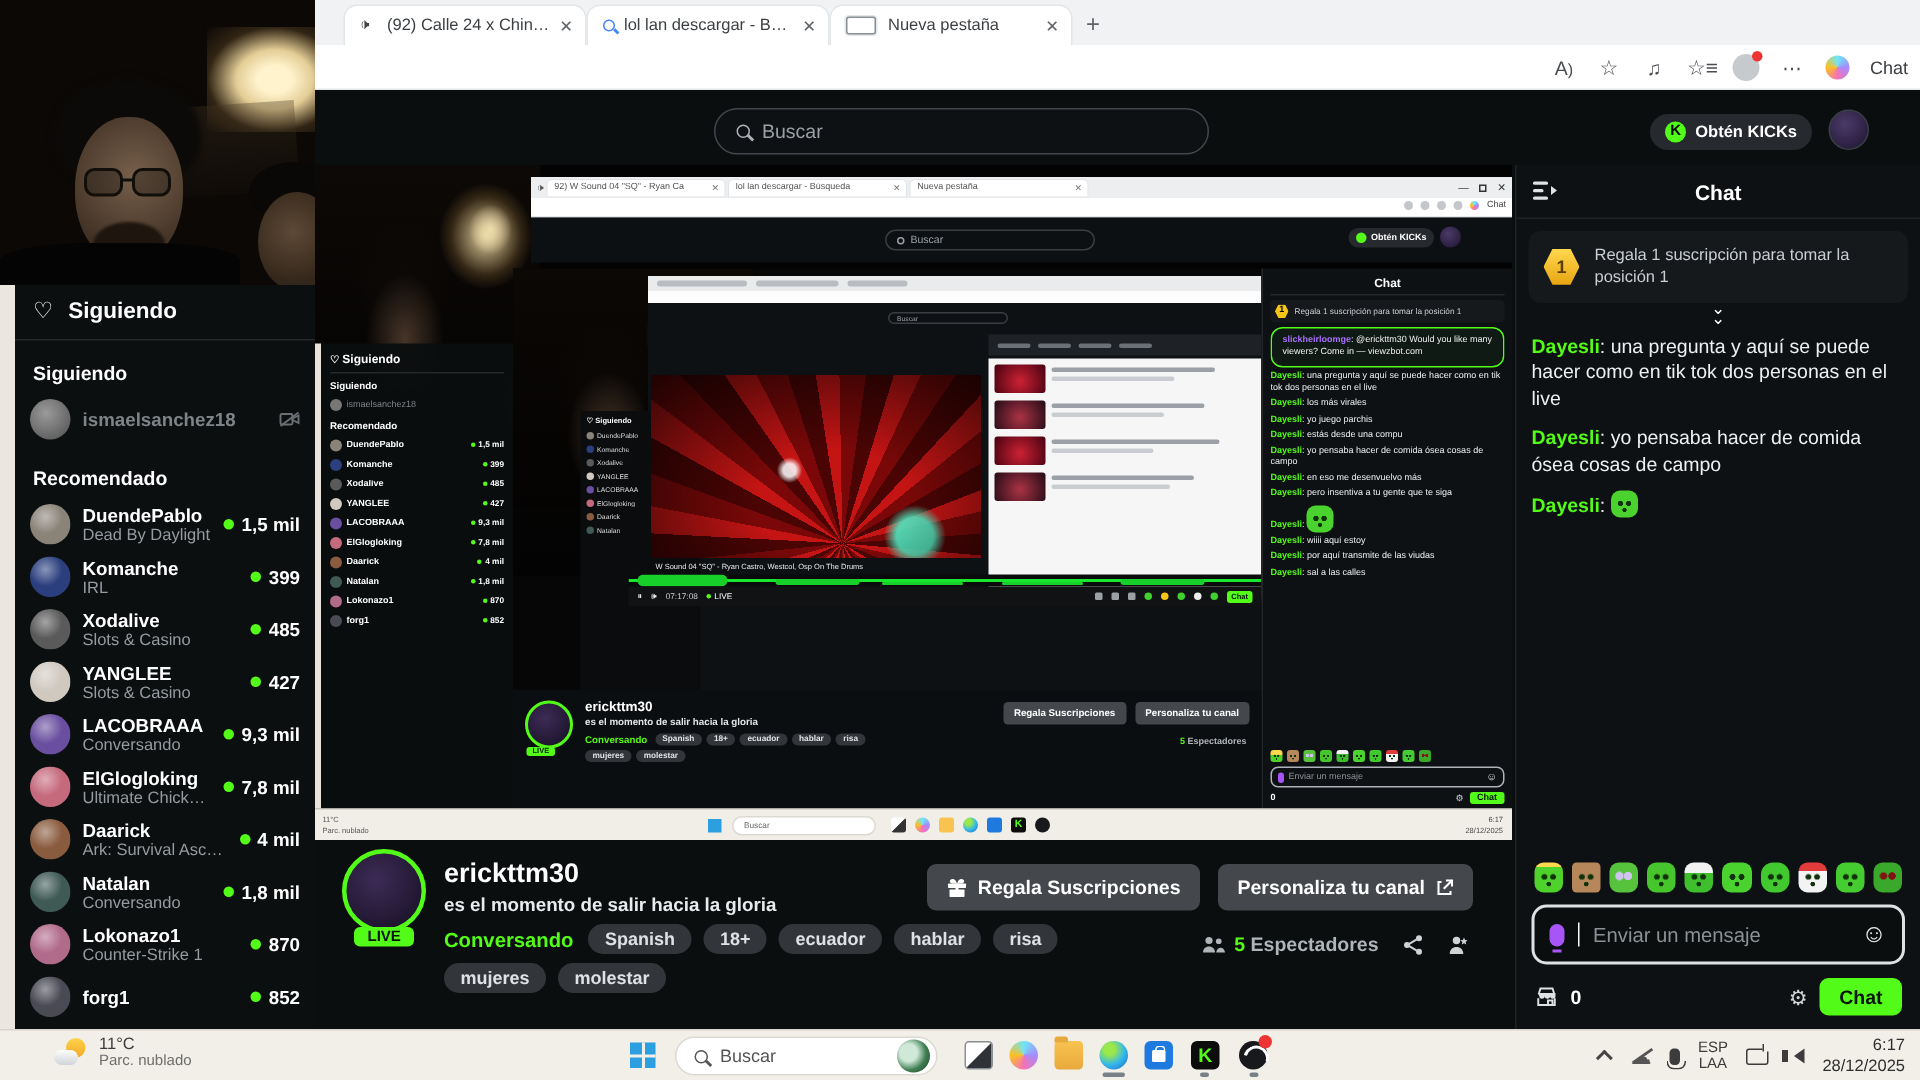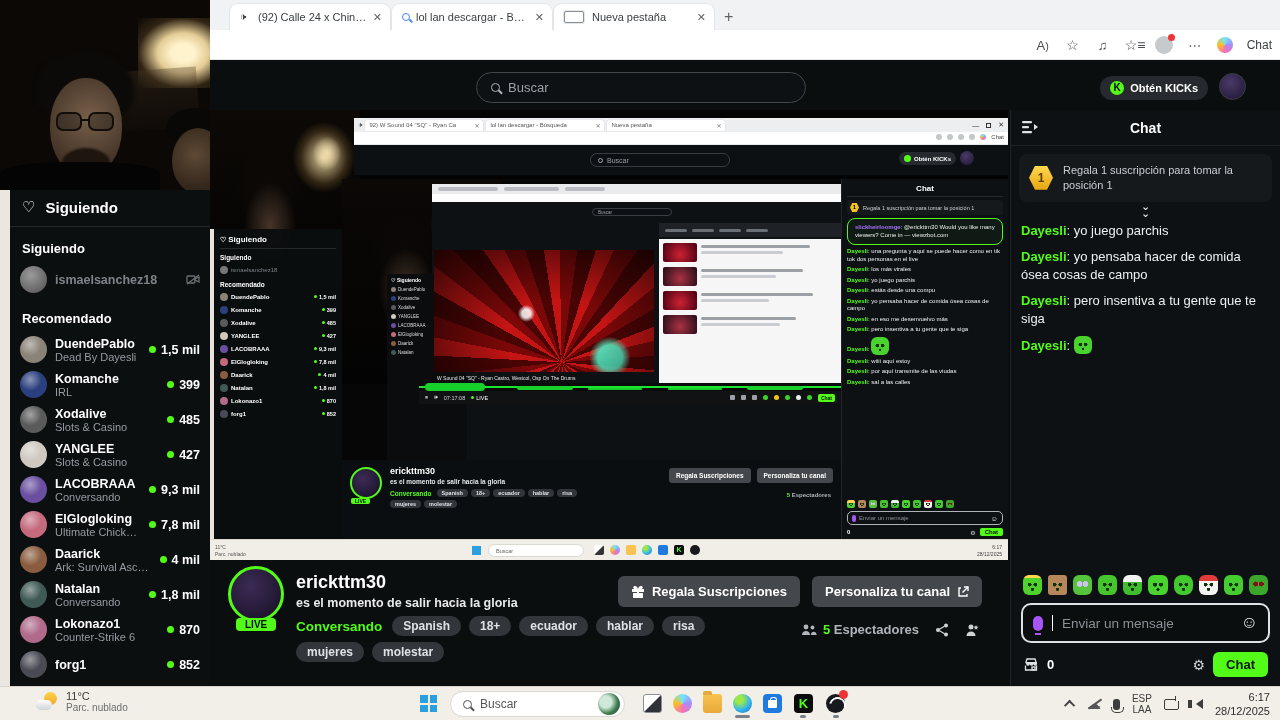--- a/index.html
+++ b/index.html
@@ -364,21 +364,21 @@
             <path d="M1 10L13 1"></path>
           </svg>
       </span>
     </div>
     <div class="sb-sec">Recomendado</div>
     <div id="sb-list">
         <div class="sb-row">
           <div class="sb-ava" style="background: radial-gradient(circle at 38% 32%, rgba(255, 255, 255, 0.45), transparent 45%), rgb(138, 131, 120);"></div>
           <div class="sb-info">
             <div class="sb-name">DuendePablo</div>
-            <div class="sb-cat">Dead By Dayesli</div>
+            <div class="sb-cat">Dead By Daylight</div>
           </div>
           <div class="sb-count">
             <span class="gdot"></span>
             <b>1,5 mil</b>
           </div>
         </div>
         <div class="sb-row">
           <div class="sb-ava" style="background: radial-gradient(circle at 38% 32%, rgba(255, 255, 255, 0.45), transparent 45%), rgb(43, 63, 126);"></div>
           <div class="sb-info">
             <div class="sb-name">Komanche</div>
@@ -452,21 +452,21 @@
           </div>
           <div class="sb-count">
             <span class="gdot"></span>
             <b>1,8 mil</b>
           </div>
         </div>
         <div class="sb-row">
           <div class="sb-ava" style="background: radial-gradient(circle at 38% 32%, rgba(255, 255, 255, 0.45), transparent 45%), rgb(176, 106, 138);"></div>
           <div class="sb-info">
             <div class="sb-name">Lokonazo1</div>
-            <div class="sb-cat">Counter-Strike 6</div>
+            <div class="sb-cat">Counter-Strike 1</div>
           </div>
           <div class="sb-count">
             <span class="gdot"></span>
             <b>870</b>
           </div>
         </div>
         <div class="sb-row">
           <div class="sb-ava" style="background: radial-gradient(circle at 38% 32%, rgba(255, 255, 255, 0.45), transparent 45%), rgb(74, 74, 85);"></div>
           <div class="sb-info">
             <div class="sb-name">forg1</div>
@@ -906,23 +906,22 @@
           </svg>
       </span>
       <span class="t">Chat</span>
     </div>
     <div class="pinned">
       <span class="hexbadge">1</span>
       <span class="t">Regala 1 suscripción para tomar la posición 1</span>
     </div>
     <div class="chevwrap"><span class="chev">⌄<br>⌄</span></div>
     <div class="msgs" id="chat-msgs">
-        <div class="msg"><span class="u" style="color: rgb(83, 252, 24);">Dayesli</span>: yo juego parchis</div>
+        <div class="msg"><span class="u" style="color: rgb(83, 252, 24);">Dayesli</span>: una pregunta y aquí se puede hacer como en tik tok dos personas en el live</div>
         <div class="msg"><span class="u" style="color: rgb(83, 252, 24);">Dayesli</span>: yo pensaba hacer de comida ósea cosas de campo</div>
-        <div class="msg"><span class="u" style="color: rgb(83, 252, 24);">Dayesli</span>: pero insentiva a tu gente que te siga</div>
         <div class="msg"><span class="u" style="color: rgb(83, 252, 24);">Dayesli</span>: <span class="emote inline e-grin"></span></div>
       </div>
     <div class="emoterow" id="emote-row">
         <span class="emote e-halo"></span>
         <span class="emote e-box"></span>
         <span class="emote e-zombie"></span>
         <span class="emote e-smirk"></span>
         <span class="emote e-cap"></span>
         <span class="emote e-grin"></span>
         <span class="emote e-grin-tall"></span>

